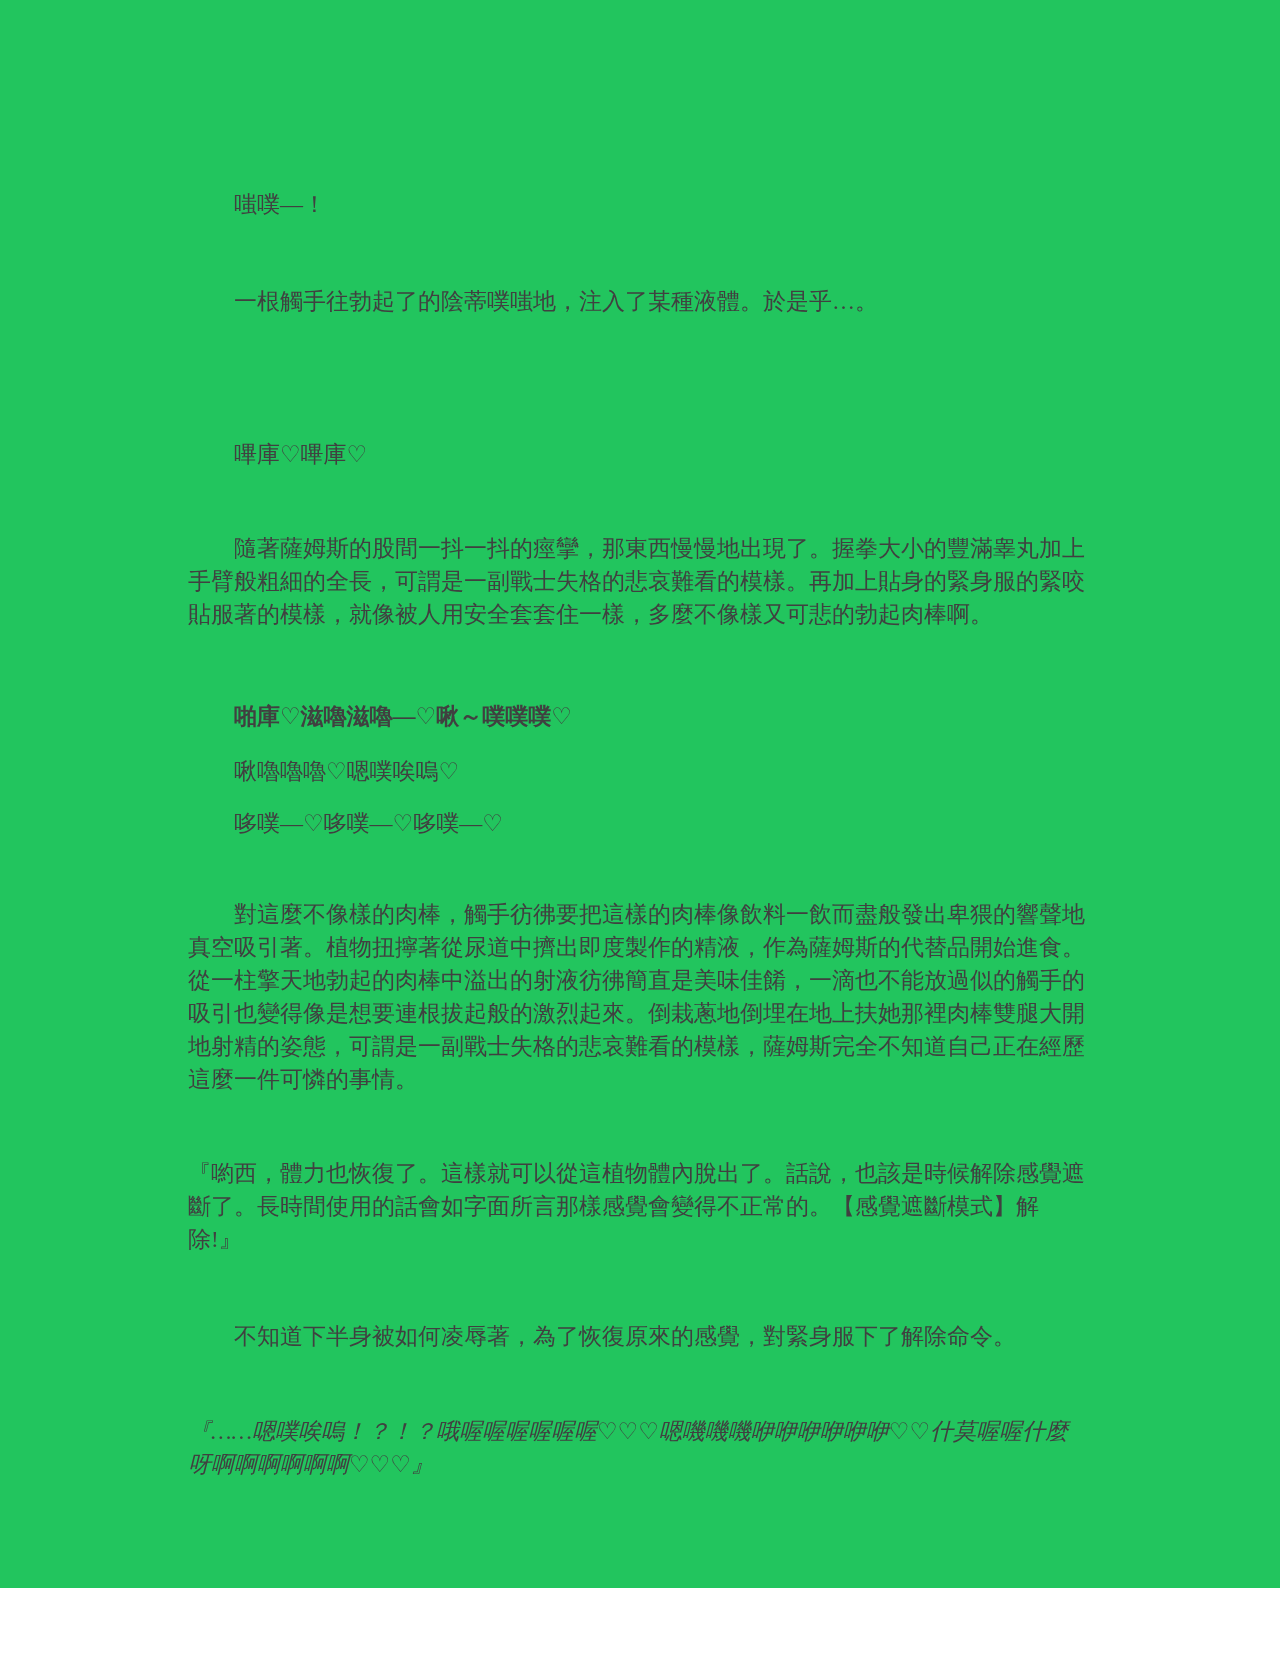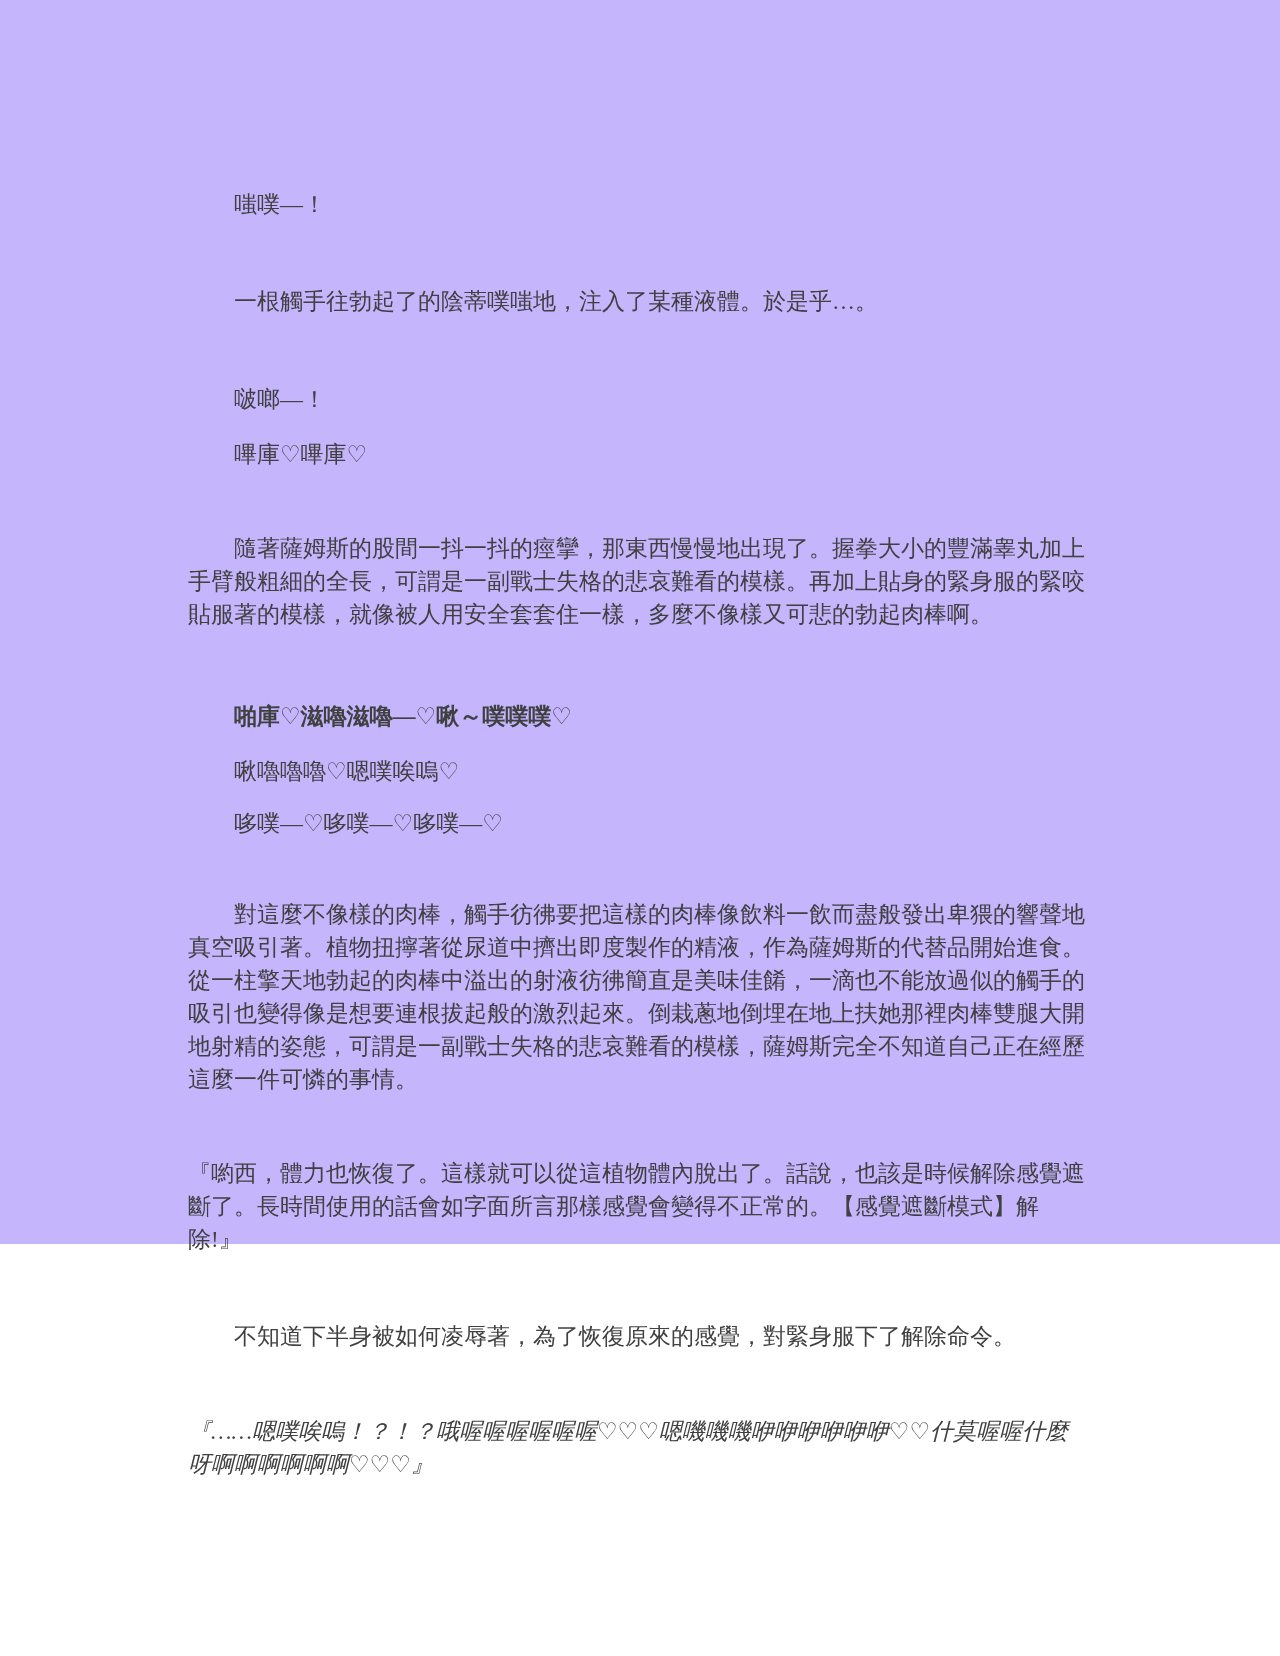--- a/index.html
+++ b/index.html
@@ -12,22 +12,22 @@
     height: 1656px;
     position: relative;
     overflow: hidden;
     font-family: "Liberation Serif", "DejaVu Serif", serif;
   }
   .page {
     position: absolute;
     left: 0;
     top: 0;
     width: 1280px;
-    height: 1244px;
-    background: #c4b5fd;
+    height: 1588px;
+    background: #22c55e;
   }
   .para {
     position: absolute;
     left: 188px;
     width: 898px;
     margin: 0;
     font-size: 23px;
     line-height: 33px;
     color: #404040;
     text-align: left;
@@ -49,21 +49,20 @@
   .p10 { top: 1157px; }
   .p11 { top: 1320px; }
   .p12 { top: 1415px; font-style: italic; }
 </style>
 </head>
 <body>
 
 <div class="page">
   <p class="para indent p1">嗤噗—！</p>
   <p class="para indent p2">一根觸手往勃起了的陰蒂噗嗤地，注入了某種液體。於是乎…。</p>
-  <p class="para indent p3">啵啷—！</p>
   <p class="para indent p4">嗶庫♡嗶庫♡</p>
   <p class="para indent p5">隨著薩姆斯的股間一抖一抖的痙攣，那東西慢慢地出現了。握拳大小的豐滿睾丸加上手臂般粗細的全長，可謂是一副戰士失格的悲哀難看的模樣。再加上貼身的緊身服的緊咬貼服著的模樣，就像被人用安全套套住一樣，多麼不像樣又可悲的勃起肉棒啊。</p>
   <p class="para indent p6">啪庫♡滋嚕滋嚕—♡啾～噗噗噗♡</p>
   <p class="para indent p7">啾嚕嚕嚕♡嗯噗唉嗚♡</p>
   <p class="para indent p8">哆噗—♡哆噗—♡哆噗—♡</p>
   <p class="para indent p9">對這麼不像樣的肉棒，觸手彷彿要把這樣的肉棒像飲料一飲而盡般發出卑猥的響聲地真空吸引著。植物扭擰著從尿道中擠出即度製作的精液，作為薩姆斯的代替品開始進食。從一柱擎天地勃起的肉棒中溢出的射液彷彿簡直是美味佳餚，一滴也不能放過似的觸手的吸引也變得像是想要連根拔起般的激烈起來。倒栽蔥地倒埋在地上扶她那裡肉棒雙腿大開地射精的姿態，可謂是一副戰士失格的悲哀難看的模樣，薩姆斯完全不知道自己正在經歷這麼一件可憐的事情。</p>
   <p class="para noindent p10">『喲西，體力也恢復了。這樣就可以從這植物體內脫出了。話說，也該是時候解除感覺遮斷了。長時間使用的話會如字面所言那樣感覺會變得不正常的。【感覺遮斷模式】解除!』</p>
   <p class="para indent p11">不知道下半身被如何凌辱著，為了恢復原來的感覺，對緊身服下了解除命令。</p>
   <p class="para noindent p12">『……嗯噗唉嗚！？！？哦喔喔喔喔喔喔♡♡♡嗯嘰嘰嘰咿咿咿咿咿咿♡♡什莫喔喔什麼呀啊啊啊啊啊啊♡♡♡』</p>
 </div>

